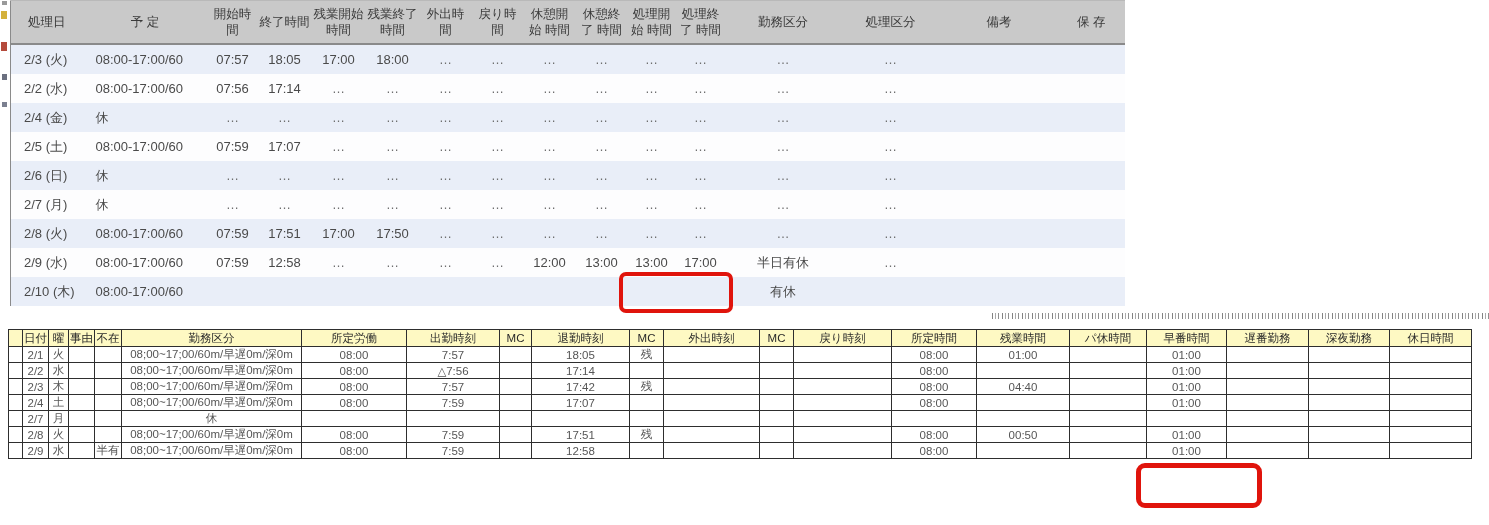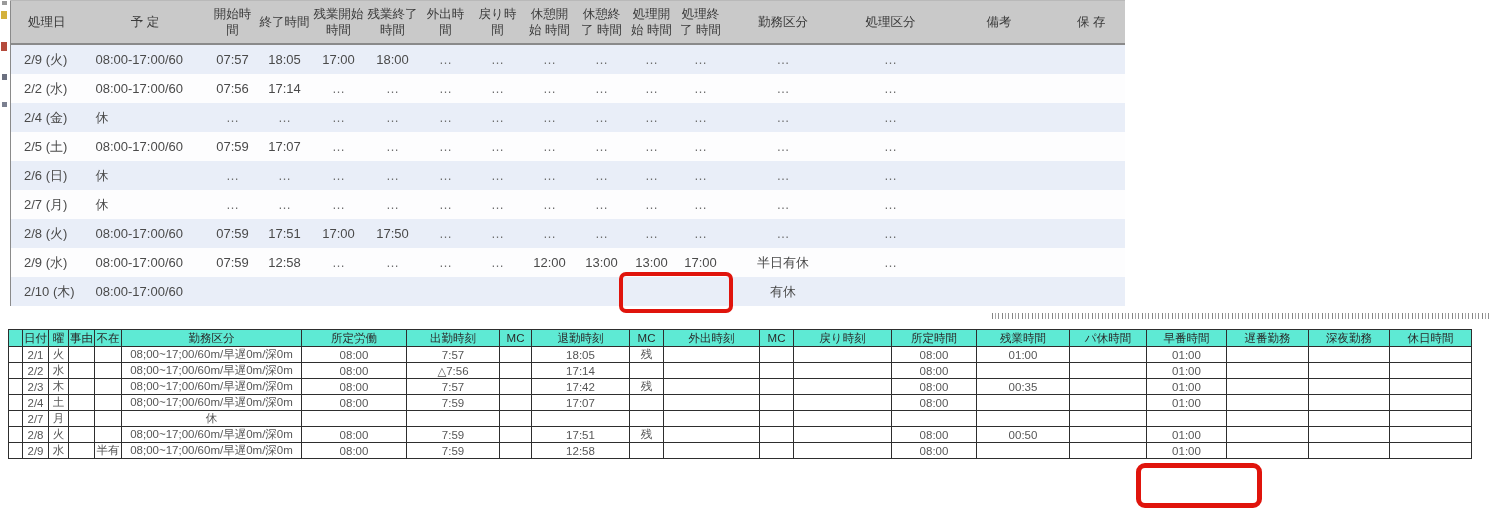--- a/index.html
+++ b/index.html
@@ -23,21 +23,21 @@
   
   #artifact-strip{position:absolute;left:992px;top:313px;width:497px;height:6px;opacity:.75;
     background:repeating-linear-gradient(90deg,#5a5a5a 0 1px,transparent 1px 3px,#8f8f8f 3px 4px,transparent 4px 6px,#6a6a6a 6px 7px,transparent 7px 10px);}
 
   
   .speck{position:absolute;}
 
   
   #lower-window{position:absolute;left:0;top:322px;width:1489px;height:203px;background:#fff;}
   #lower-table{table-layout:fixed;border-collapse:collapse;position:absolute;left:8px;top:7px;}
-  #lower-table th{background:#5eead4;color:#2a2a2a;font-weight:normal;font-size:11.5px;height:16px;
+  #lower-table th{background:#fef9c3;color:#2a2a2a;font-weight:normal;font-size:11.5px;height:16px;
                   padding:0 1px;border:1px solid #2e2e2e;text-align:center;white-space:nowrap;overflow:hidden;}
   #lower-table td{height:15px;font-size:11.5px;color:#565656;text-align:center;padding:0 1px;
                   border:1px solid #2e2e2e;white-space:nowrap;overflow:hidden;}
 
   
   .red-box{position:absolute;border:4px solid #e0140c;border-radius:7px;pointer-events:none;z-index:10;}
   #upper-red-box{left:619px;top:272px;width:106px;height:33px;}
   #lower-red-box{left:1136px;top:463px;width:116px;height:35px;border-width:5px;border-radius:9px;}
 </style>
 </head>
@@ -86,21 +86,21 @@
             <th>処理開始 時間</th>
             <th>処理終了 時間</th>
             <th>勤務区分</th>
             <th>処理区分</th>
             <th>備考</th>
             <th>保 存</th>
           </tr>
         </thead>
       <tbody id="upper-body">
           <tr>
-            <td class="al">2/9 (火)</td>
+            <td class="al">2/3 (火)</td>
             <td class="al">08:00-17:00/60</td>
             <td>07:57</td>
             <td>18:05</td>
             <td>17:00</td>
             <td>18:00</td>
             <td class="dots">…</td>
             <td class="dots">…</td>
             <td class="dots">…</td>
             <td class="dots">…</td>
             <td class="dots">…</td>
@@ -366,21 +366,21 @@
             <td>08;00~17;00/60m/早遅0m/深0m</td>
             <td>08:00</td>
             <td>7:57</td>
             <td></td>
             <td>17:42</td>
             <td>残</td>
             <td></td>
             <td></td>
             <td></td>
             <td>08:00</td>
-            <td>00:35</td>
+            <td>04:40</td>
             <td></td>
             <td>01:00</td>
             <td></td>
             <td></td>
             <td></td>
           </tr>
           <tr>
             <td></td>
             <td>2/4</td>
             <td>土</td>

